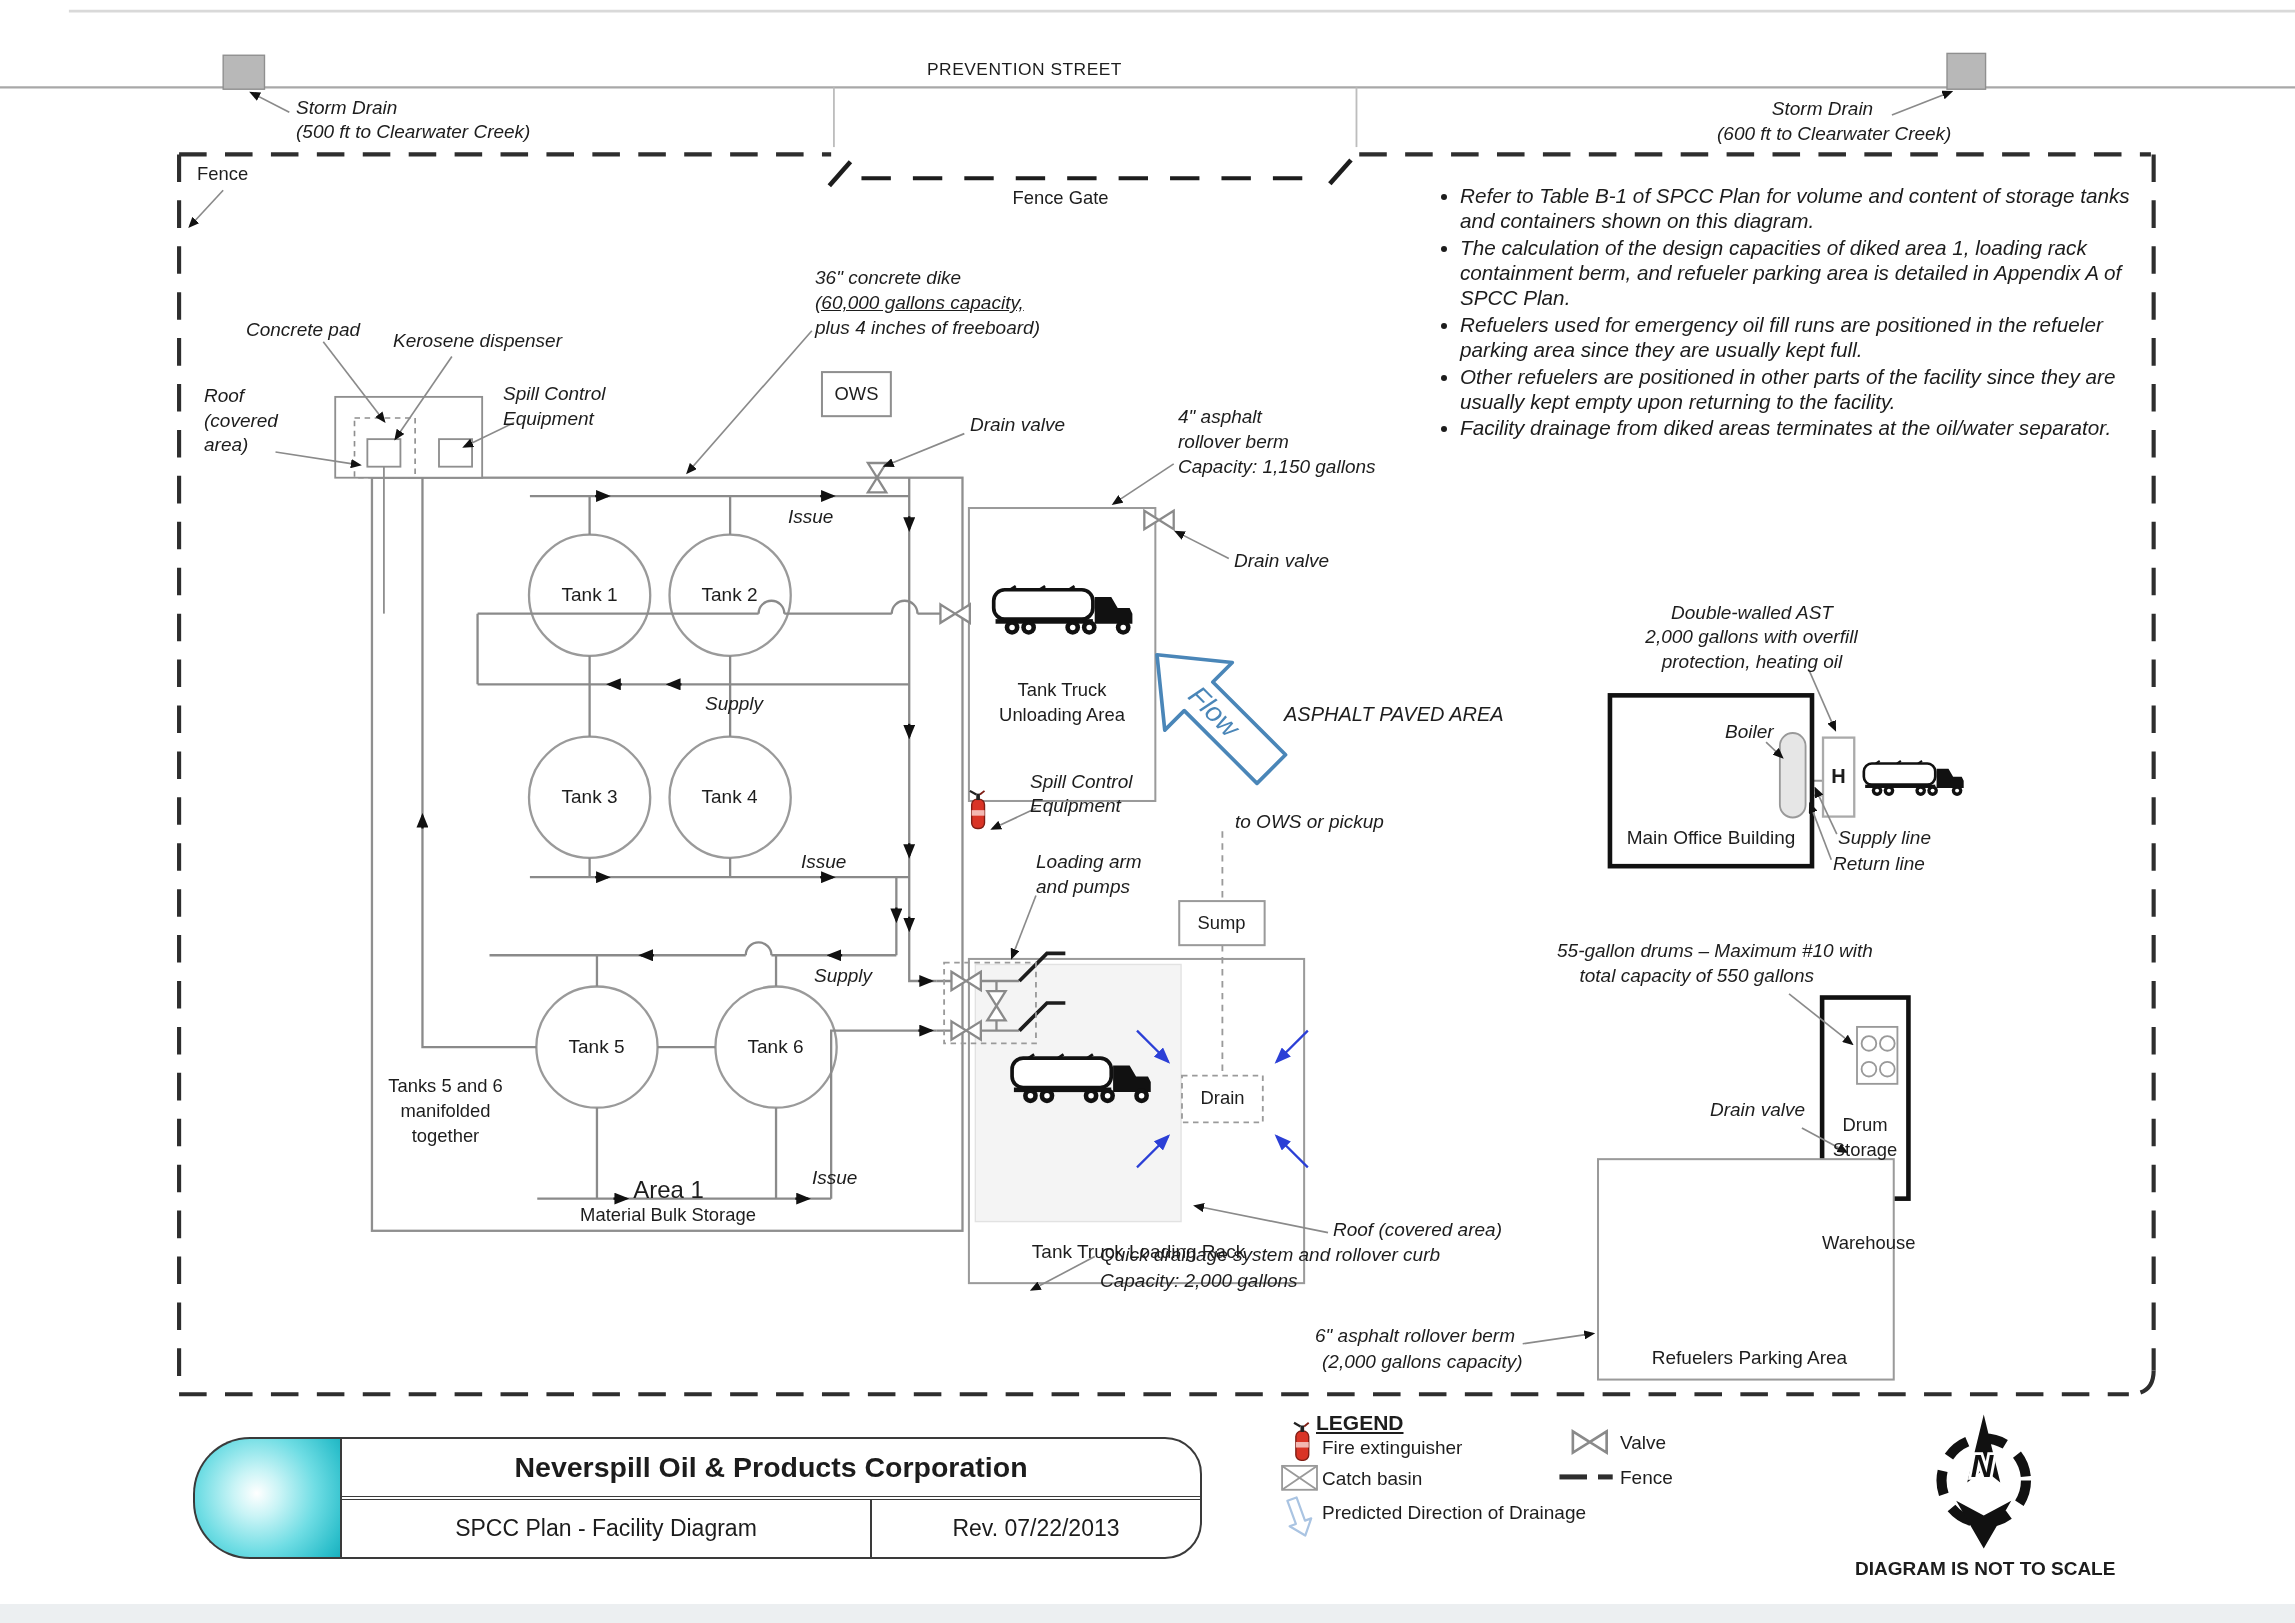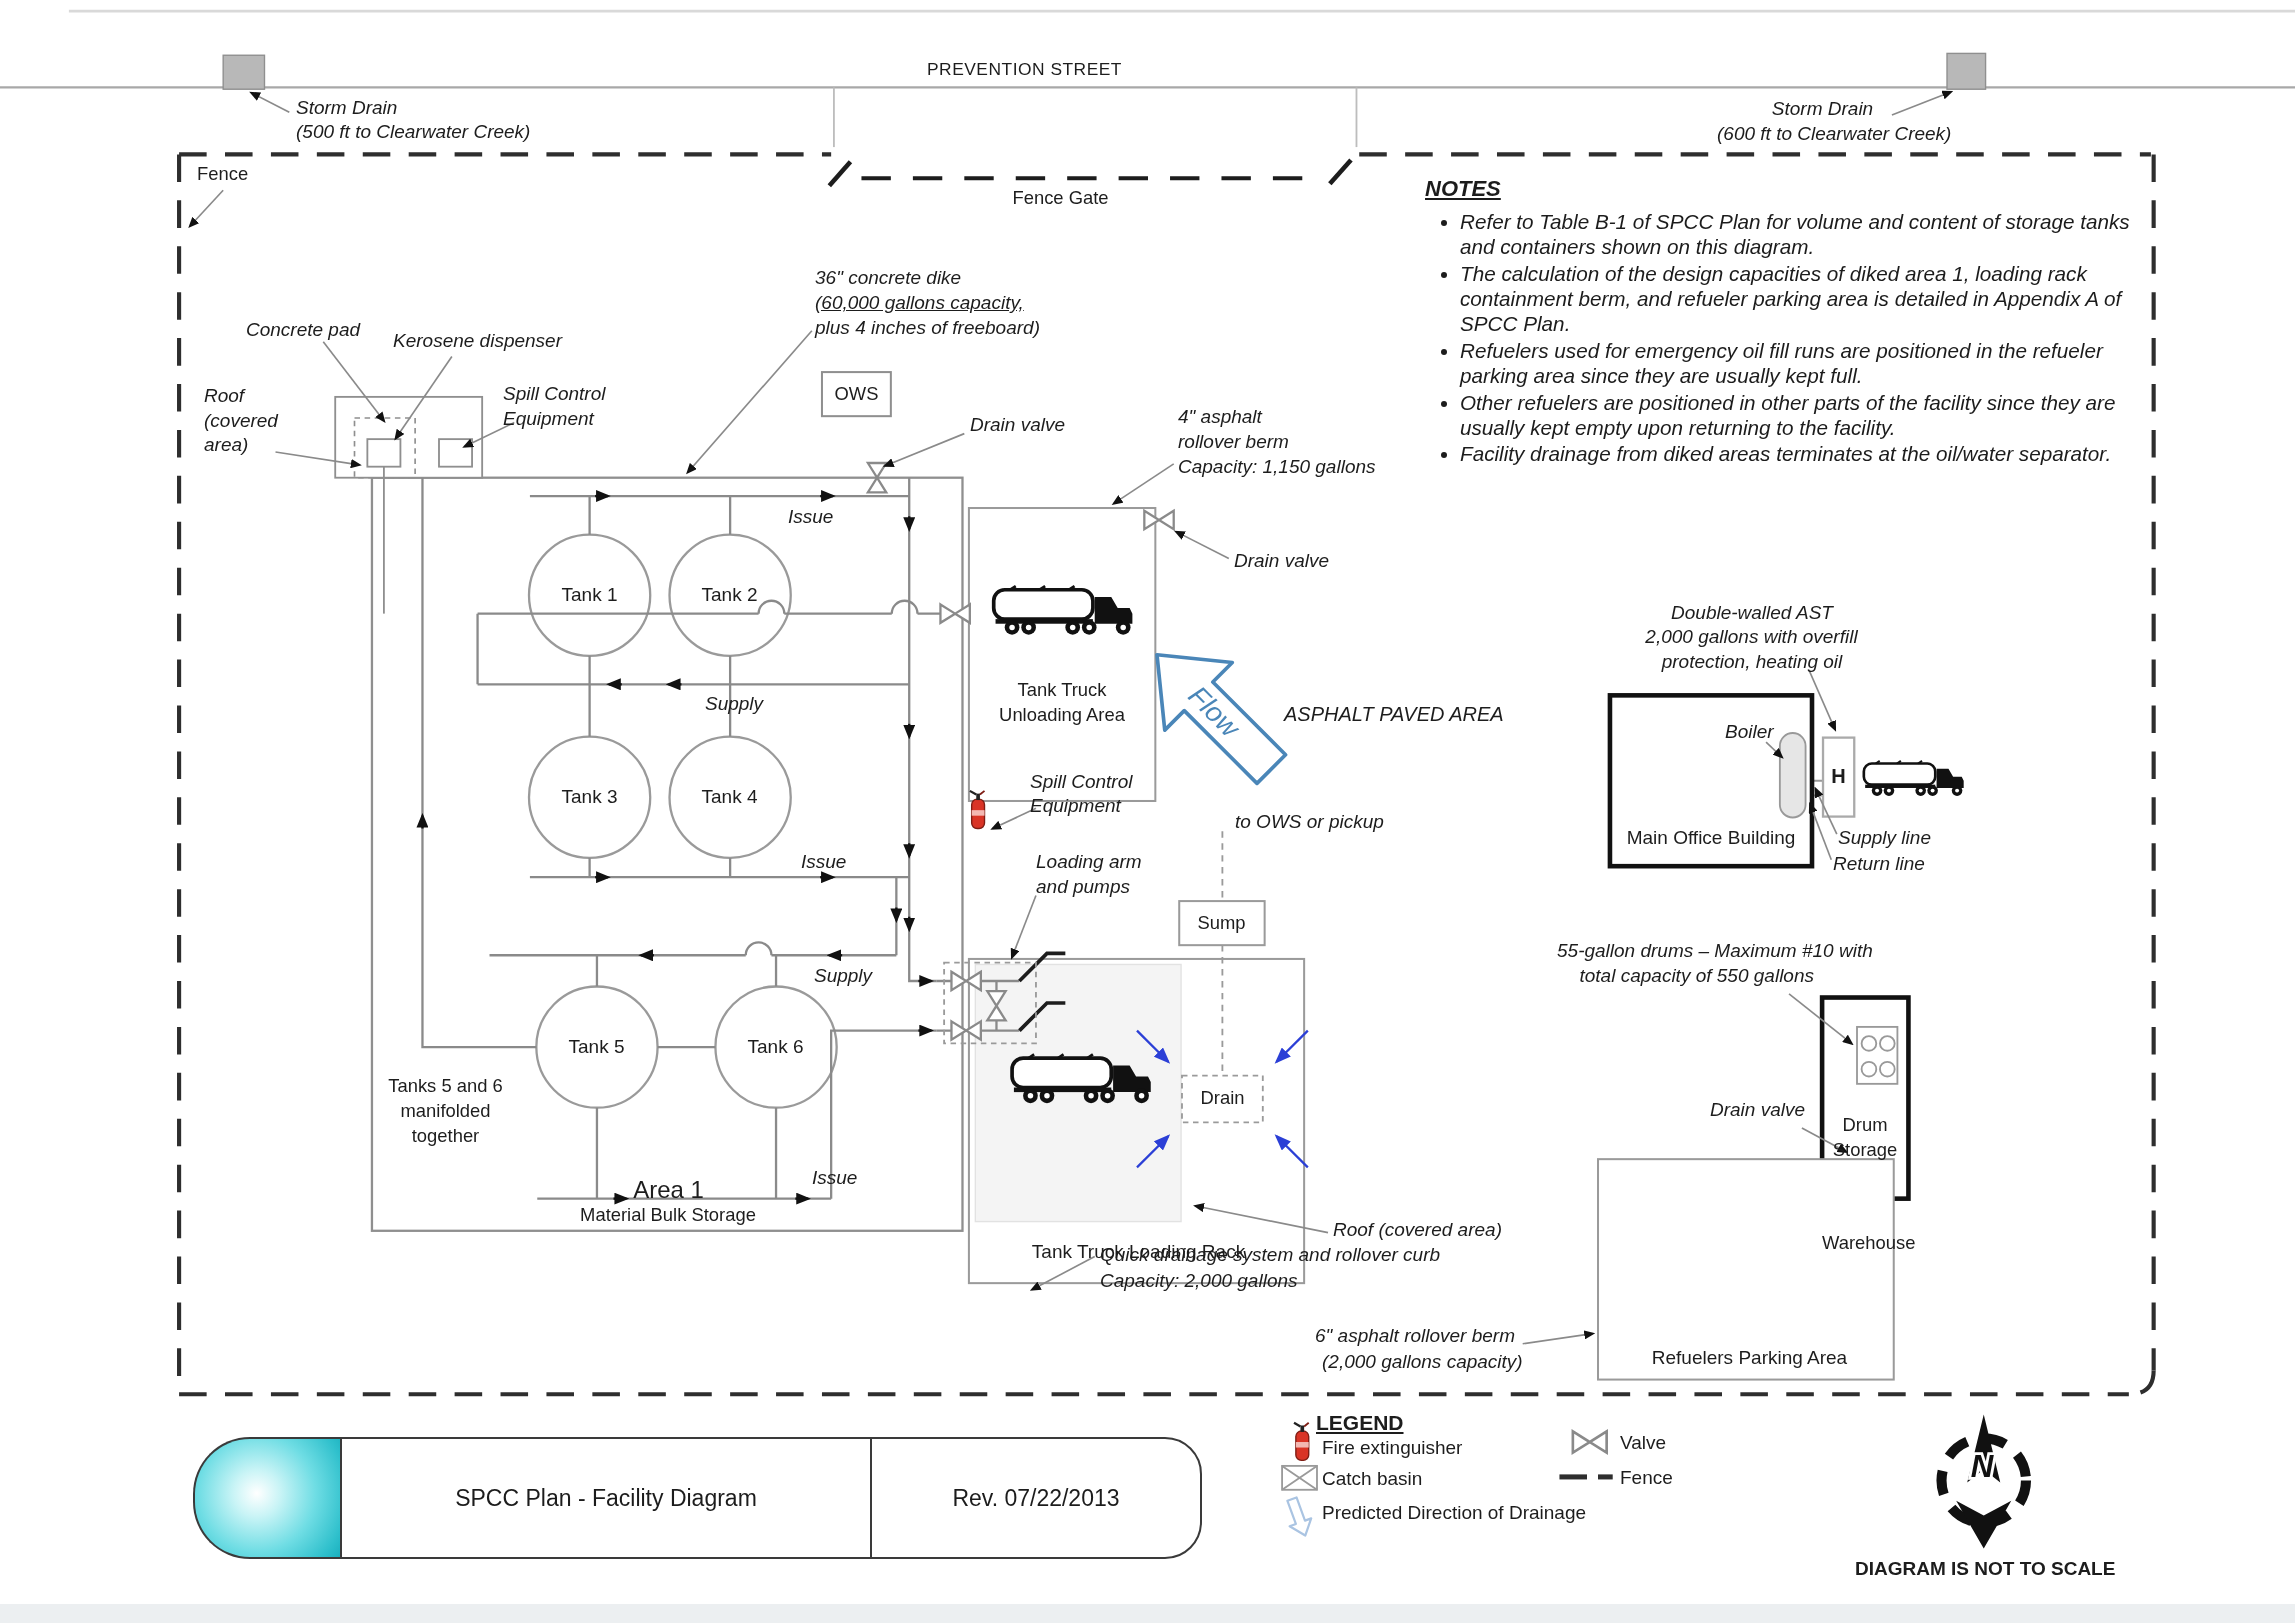--- a/index.html
+++ b/index.html
@@ -271,21 +271,20 @@
 
 <div class="lbl" style="left:296px;top:96px;">Storm Drain</div>
 <div class="lbl" style="left:296px;top:120px;">(500 ft to Clearwater Creek)</div>
 <div class="lbl ctr" style="left:1717px;top:97px;width:211px;">Storm Drain</div>
 <div class="lbl ctr" style="left:1717px;top:122px;width:211px;">(600 ft to Clearwater Creek)</div>
 
 <div class="lbl up" style="left:197px;top:162px;font-size:18.4px;">Fence</div>
 <div class="lbl up ctr" style="left:996px;top:186px;width:129px;font-size:18.4px;">Fence Gate</div>
 
 <div id="notes">
-  <div class="nh">NOTES</div>
   <ul>
     <li>Refer to Table B-1 of SPCC Plan for volume and content of storage tanks and containers shown on this diagram.</li>
     <li>The calculation of the design capacities of diked area 1, loading rack containment berm, and refueler parking area is detailed in Appendix A of SPCC Plan.</li>
     <li>Refuelers used for emergency oil fill runs are positioned in the refueler parking area since they are usually kept full.</li>
     <li>Other refuelers are positioned in other parts of the facility since they are usually kept empty upon returning to the facility.</li>
     <li>Facility drainage from diked areas terminates at the oil/water separator.</li>
   </ul>
 </div>
 
 <div class="lbl" style="left:815px;top:266px;">36" concrete dike</div>
@@ -364,20 +363,21 @@
 <div class="lbl up bold" style="left:1316px;top:1411px;font-size:21px;text-decoration:underline;">LEGEND</div>
 <div class="lbl up" style="left:1322px;top:1436px;">Fire extinguisher</div>
 <div class="lbl up" style="left:1322px;top:1467px;">Catch basin</div>
 <div class="lbl up" style="left:1322px;top:1501px;">Predicted Direction of Drainage</div>
 <div class="lbl up" style="left:1620px;top:1431px;">Valve</div>
 <div class="lbl up" style="left:1620px;top:1466px;">Fence</div>
 
 <div id="tb">
   <div class="cap"></div>
   <div class="main">
+    <div class="trow">Neverspill Oil &amp; Products Corporation</div>
     <div class="brow">
       <div class="bl">SPCC Plan - Facility Diagram</div>
       <div class="br">Rev. 07/22/2013</div>
     </div>
   </div>
 </div>
 
 <div class="lbl up bold ctr" style="left:1855px;top:1557px;width:257px;">DIAGRAM IS NOT TO SCALE</div>
 
 <div id="botstrip"></div>

